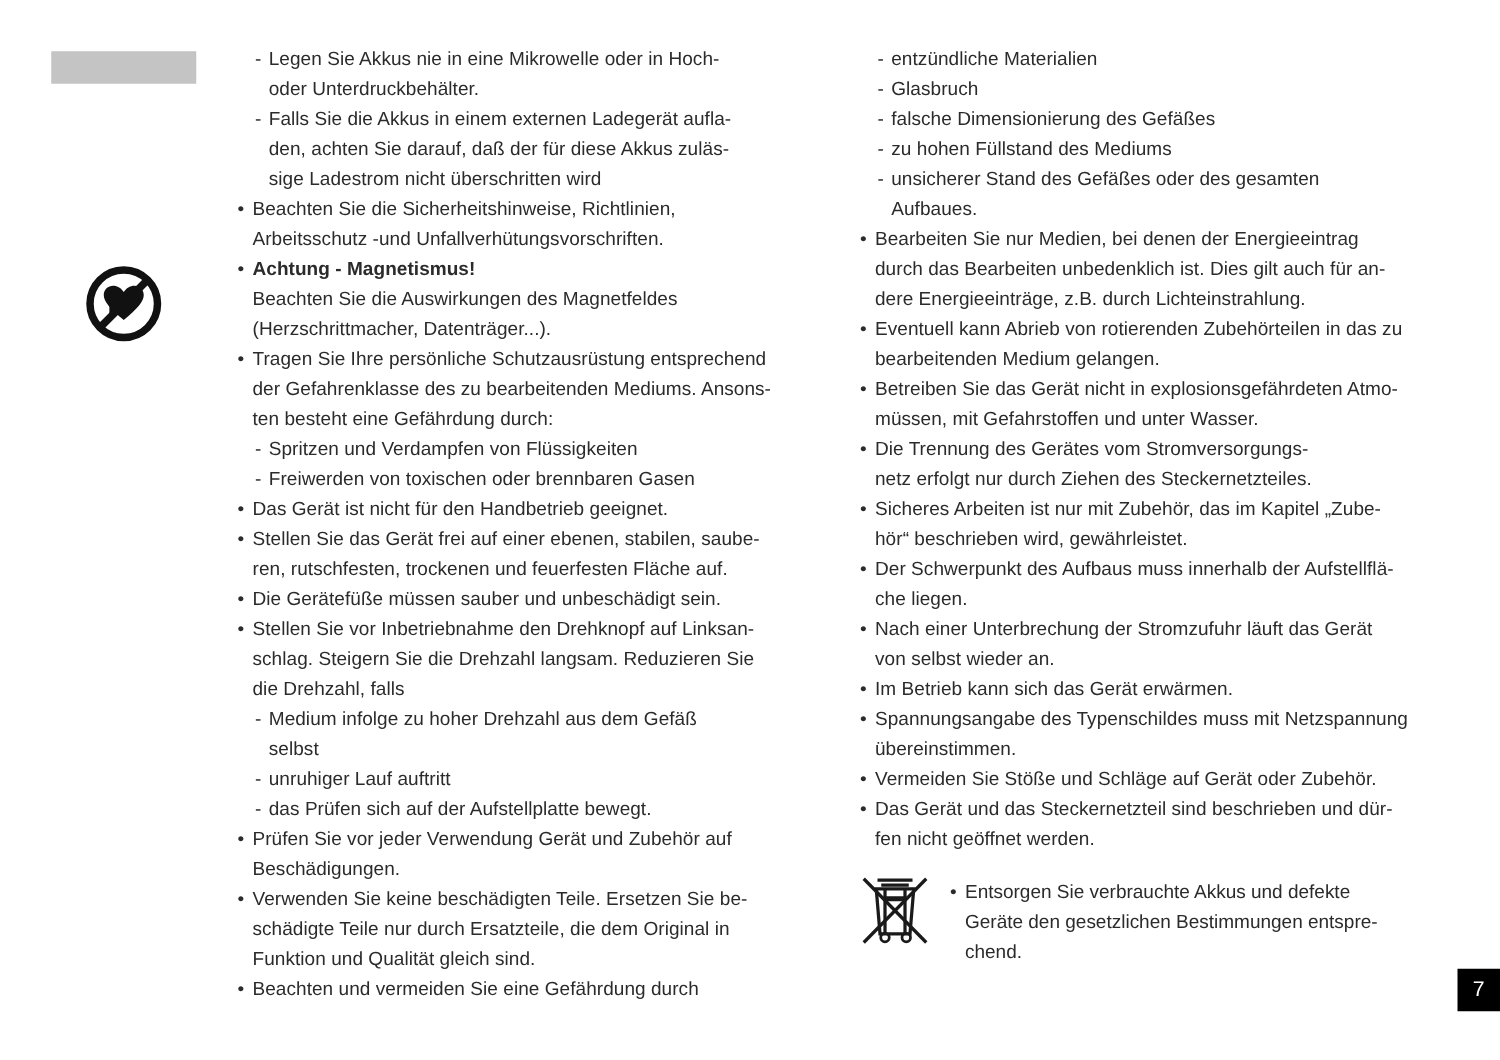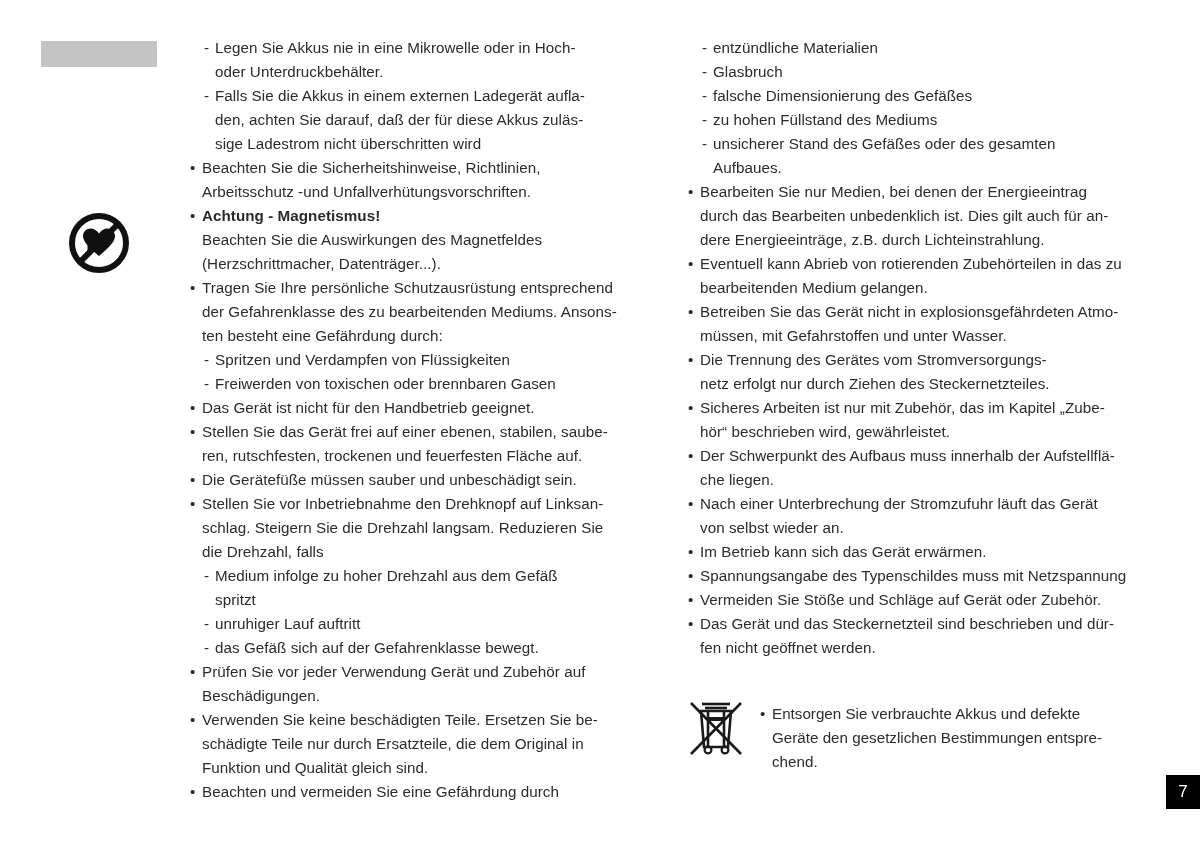--- a/index.html
+++ b/index.html
@@ -213,33 +213,33 @@
         <span class="bd">
           <span class="jl">Stellen Sie vor Inbetriebnahme den Drehknopf auf Linksan-</span>
           <span class="jl">schlag. Steigern Sie die Drehzahl langsam. Reduzieren Sie</span>
           <span class="jl">die Drehzahl, falls</span>
         </span>
       </div>
       <div class="li li-sub">
         <span class="mk">-</span>
         <span class="bd">
           <span class="jl">Medium infolge zu hoher Drehzahl aus dem Gefäß</span>
-          <span class="jl">spritzt</span>
+          <span class="jl">selbst</span>
         </span>
       </div>
       <div class="li li-sub">
         <span class="mk">-</span>
         <span class="bd">
           <span class="jl">unruhiger Lauf auftritt</span>
         </span>
       </div>
       <div class="li li-sub">
         <span class="mk">-</span>
         <span class="bd">
-          <span class="jl">das Gefäß sich auf der Gefahrenklasse bewegt.</span>
+          <span class="jl">das Prüfen sich auf der Aufstellplatte bewegt.</span>
         </span>
       </div>
       <div class="li">
         <span class="mk">•</span>
         <span class="bd">
           <span class="jl">Prüfen Sie vor jeder Verwendung Gerät und Zubehör auf</span>
           <span class="jl">Beschädigungen.</span>
         </span>
       </div>
       <div class="li">
@@ -343,20 +343,21 @@
       <div class="li">
         <span class="mk">•</span>
         <span class="bd">
           <span class="jl">Im Betrieb kann sich das Gerät erwärmen.</span>
         </span>
       </div>
       <div class="li">
         <span class="mk">•</span>
         <span class="bd">
           <span class="jl">Spannungsangabe des Typenschildes muss mit Netzspannung</span>
+          <span class="jl">übereinstimmen.</span>
         </span>
       </div>
       <div class="li">
         <span class="mk">•</span>
         <span class="bd">
           <span class="jl">Vermeiden Sie Stöße und Schläge auf Gerät oder Zubehör.</span>
         </span>
       </div>
       <div class="li">
         <span class="mk">•</span>

